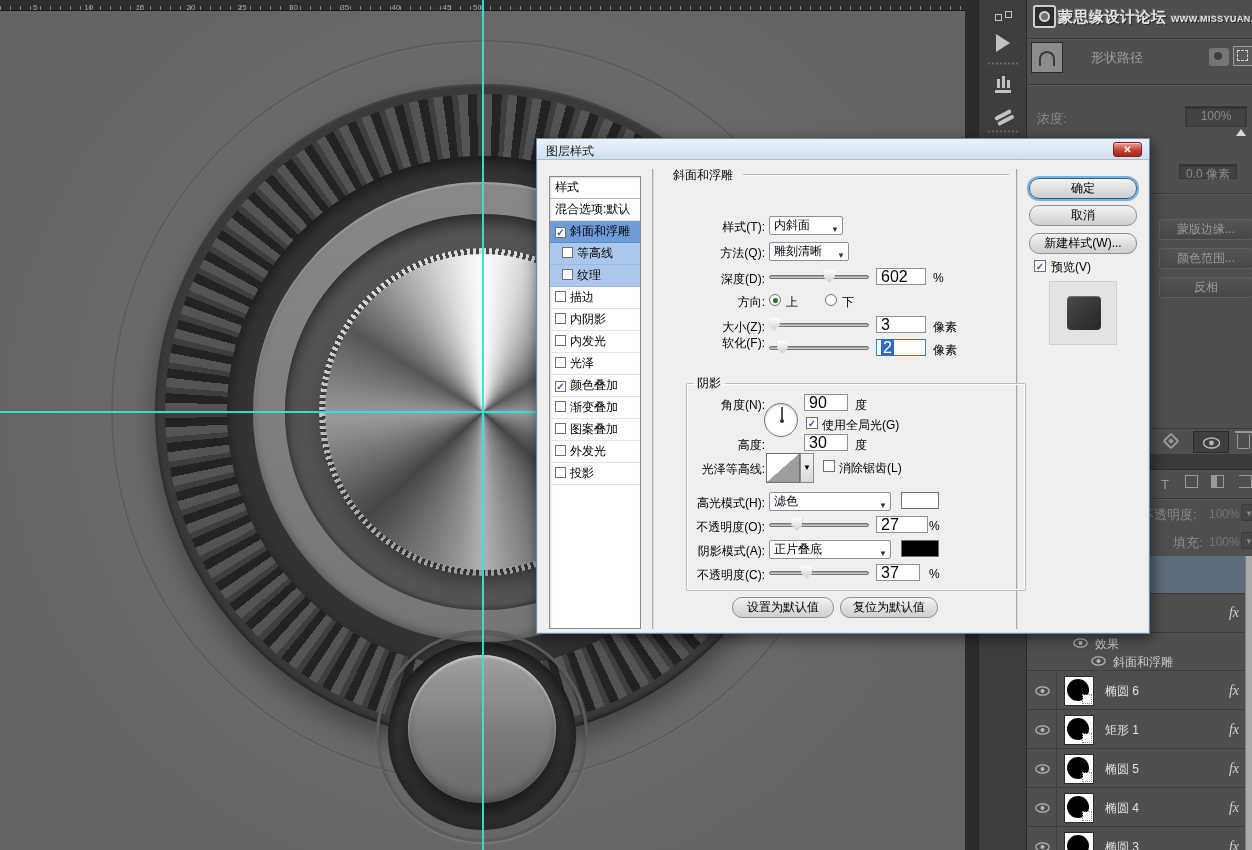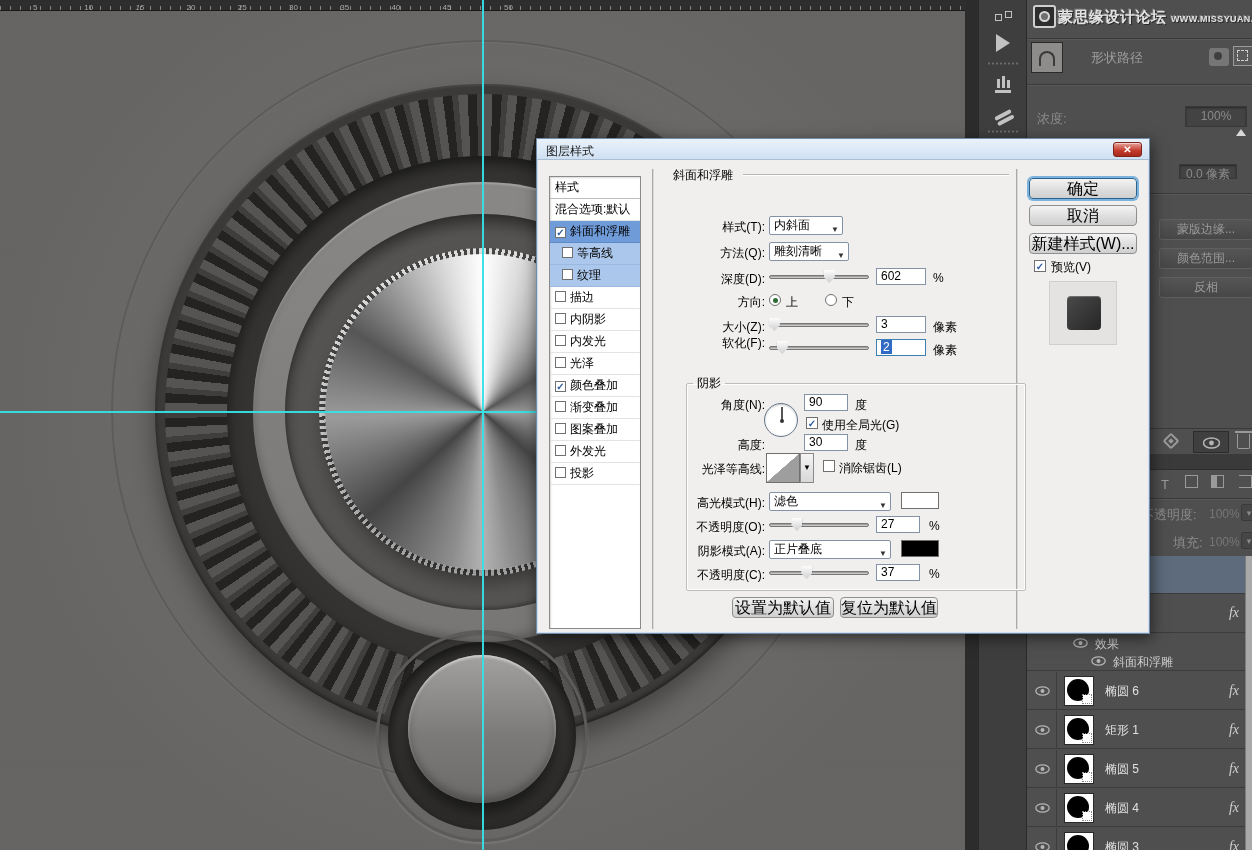--- a/index.html
+++ b/index.html
@@ -157,21 +157,21 @@
         box-shadow:inset 0 0 0 1px #fdfdfd; }
   fieldset.grp legend { font-size:12px; padding:0 4px; margin-left:6px; }
   .grp-structure { top:44px; height:182px; }
   .grp-shading   { top:236px; height:216px;margin-left:17px; }
 
   .flabel { position:absolute; left:118px; width:110px; text-align:right; font-size:12px; }
   .funit  { position:absolute; font-size:12px; }
   .combo { position:absolute; height:19px; background:#fff; border:1px solid #8393a5; border-radius:2px;
         font-size:12px; line-height:17px; padding-left:4px; }
   .combo .ar { position:absolute; right:3px; top:4px; font-size:8px; color:#333; }
-  .tfield { position:absolute; width:50px; height:17px; background:#fff; border:1px solid #8393a5; font-size:12px;
+  .tfield { position:absolute; width:50px; height:17px; background:#fff; border:1px solid #8393a5; font-size:16px;
         line-height:15px; padding-left:4px; }
   .tfield.focus { border-color:#3c7fb1; }
   .tfield .selblue { background:#316ac5; color:#fff; padding:0 2px; }
   .slider { position:absolute; width:100px; height:4px; background:linear-gradient(#8f8f8f,#d9d9d9);
         border:1px solid #777; border-radius:2px; margin-top:6px; }
   .sthumb { position:absolute; top:-6px; width:11px; height:13px; margin-left:-5px;
         background:linear-gradient(#fdfdfd,#cfcfcf); clip-path:polygon(0 0, 100% 0, 100% 55%, 50% 100%, 0 55%);
         filter:drop-shadow(0 0 1px #555); }
   .radio { position:absolute; width:12px; height:12px; border-radius:50%; background:#fff; border:1px solid #707070; }
   .radio.on:after { content:""; position:absolute; left:2.5px; top:2.5px; width:5px; height:5px; border-radius:50%;
@@ -183,21 +183,21 @@
         background:radial-gradient(#fff 60%, #e8eef5); border:1px solid #69788a; box-shadow:inset 0 1px 2px rgba(0,0,0,.2); }
   .angle-dial .ray { position:absolute; left:16px; top:3px; width:1.5px; height:14px; background:#555; }
   .angle-dial .dot { position:absolute; left:15px; top:15px; width:4px; height:4px; background:#333; border-radius:50%; }
   .contour { position:absolute; left:229px; top:314px; width:34px; height:30px; border:1px solid #707070;
         background:linear-gradient(to bottom right, #ffffff 49.5%, #9e9e9e 50%); }
   .contour-dd { position:absolute; left:263px; top:314px; width:14px; height:30px; background:linear-gradient(#f4f4f4,#d8d8d8);
         border:1px solid #8a8a8a; font-size:8px; text-align:center; line-height:28px; }
   .swatch { position:absolute; width:38px; height:17px; border:1px solid #707070; }
 
   .winbtn { position:absolute; height:21px; background:linear-gradient(#f4f4f4,#dcdcdc 60%,#cfcfcf);
-        border:1px solid #8e8f8f; border-radius:4px; font-size:16px; text-align:center; line-height:19px; }
+        border:1px solid #8e8f8f; border-radius:10px; font-size:12px; text-align:center; line-height:19px; }
   .winbtn.default { box-shadow:0 0 0 2px #7ab3dd; border-color:#2c628b; }
   .preview-chk { position:absolute; left:497px; top:121px; }
   .preview-lbl { position:absolute; left:514px; top:120px; font-size:12px; }
   .preview-swatch { position:absolute; left:512px; top:142px; width:68px; height:64px; background:#e4e3e1; border:1px solid #cfcfcf; }
   .preview-swatch i { position:absolute; left:17px; top:14px; width:34px; height:34px; border-radius:4px;
         background:linear-gradient(135deg,#4a4a4a,#262626); box-shadow:inset 0 1px 1px rgba(255,255,255,.25); }
 </style>
 </head>
 <body>
 
@@ -221,21 +221,21 @@
   <div class="ruler" id="ruler">
       <span class="rlabel" style="left: 33px;">5</span>
       <span class="rlabel" style="left: 84.2px;">10</span>
       <span class="rlabel" style="left: 135.4px; font-style: italic;">15</span>
       <span class="rlabel" style="left: 186.6px;">20</span>
       <span class="rlabel" style="left: 237.8px;">25</span>
       <span class="rlabel" style="left: 289px;">30</span>
       <span class="rlabel" style="left: 340.2px;">35</span>
       <span class="rlabel" style="left: 391.4px;">40</span>
       <span class="rlabel" style="left: 442.6px;">45</span>
-      <span class="rlabel" style="left: 504px;">50</span>
+      <span class="rlabel" style="left: 473px;">50</span>
     </div>
 
   <div class="canvas-edge"></div>
   <div class="dock">
     <div class="dbtn" style="top:4px">
       <span class="ic-sq"></span>
       <span class="ic-sq" style="margin-left:3px; margin-top:-6px"></span>
     </div>
     <div class="dbtn" style="top:30px">
         <span class="ic-play"></span>
@@ -501,21 +501,21 @@
     <div class="flabel" style="top:356px">高光模式(H):</div>
     <div class="combo" style="left:232px; top:353px; width:122px">
       <span>滤色</span>
       <span class="ar">▼</span>
     </div>
     <div class="swatch" style="left:364px; top:353px; background:#ffffff"></div>
     <div class="flabel" style="top:380px">不透明度(O):</div>
     <div class="slider" style="left:232px; top:378px">
       <span class="sthumb" style="left: 27%;"></span>
     </div>
-    <div class="tfield" style="left:339px; top:377px; width:44px">27</div>
+    <div class="tfield" style="left:339px; top:377px; width:52px">27</div>
     <div class="funit" style="left:392px; top:380px">%</div>
     <div class="flabel" style="top:404px">阴影模式(A):</div>
     <div class="combo" style="left:232px; top:401px; width:122px">
       <span>正片叠底</span>
       <span class="ar">▼</span>
     </div>
     <div class="swatch" style="left:364px; top:401px; background:#000000"></div>
     <div class="flabel" style="top:428px">不透明度(C):</div>
     <div class="slider" style="left:232px; top:426px">
       <span class="sthumb" style="left: 37%;"></span>

